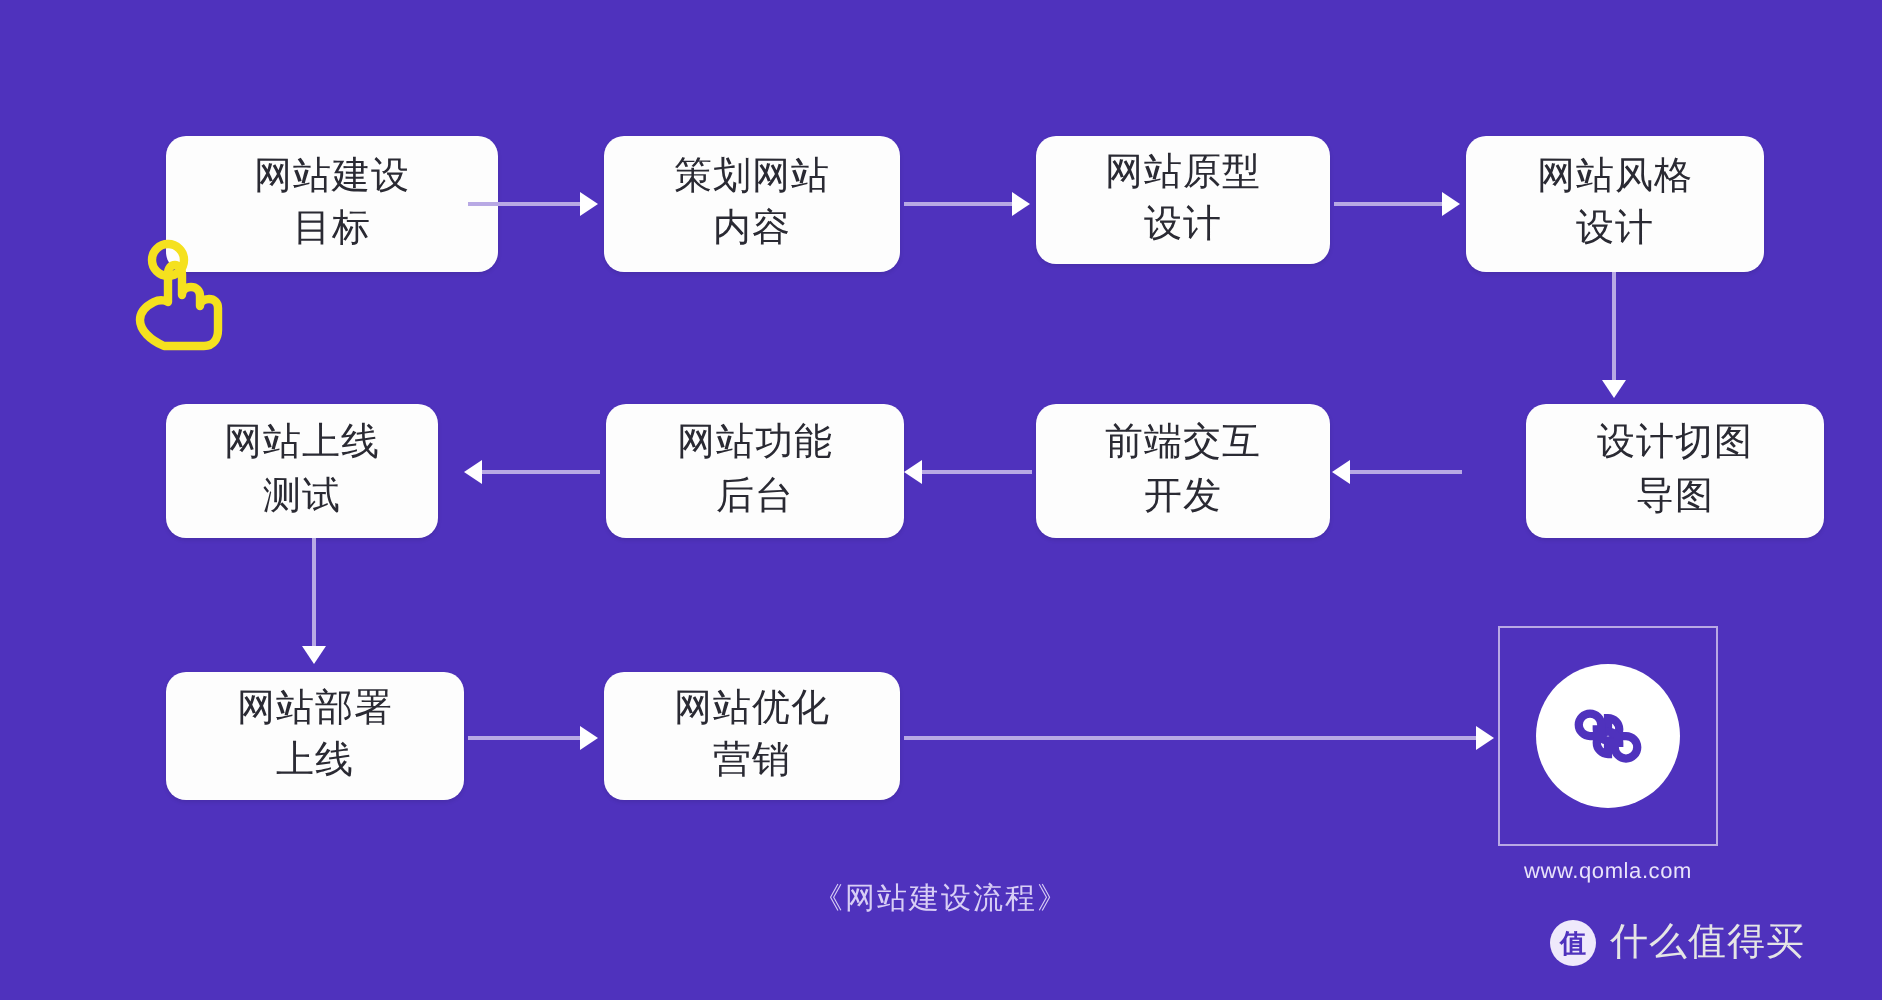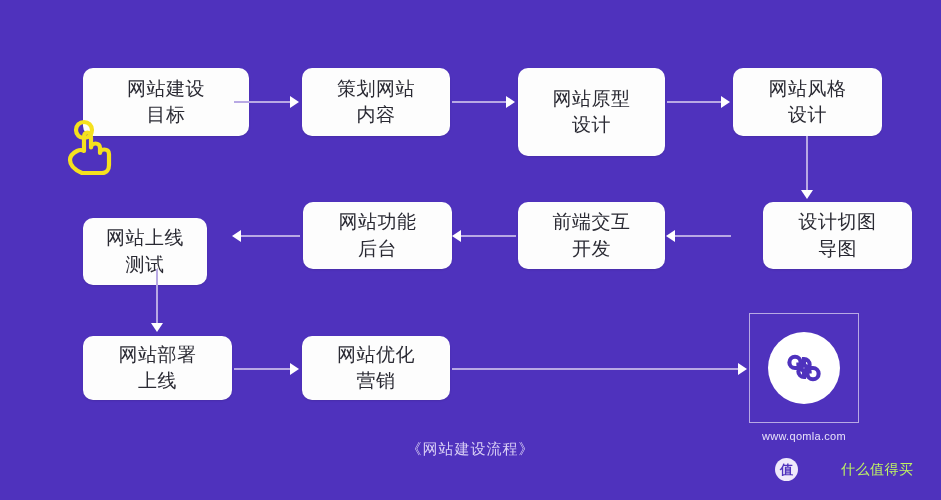--- a/index.html
+++ b/index.html
@@ -67,57 +67,57 @@
   
   .watermark{
     position:absolute;left:775px;top:458px;
     display:flex;align-items:center;gap:7px;
   }
   .wm-badge{
     width:23px;height:23px;border-radius:50%;
     background:#EFE9FB;color:#4F32BD;
     font-size:13px;line-height:23px;text-align:center;font-weight:700;
   }
-  .wm-text{color:#bef264;font-size:14px;letter-spacing:.5px;margin-left:36px;}
+  .wm-text{color:#e5e5e5;font-size:19px;letter-spacing:.5px;}
 </style>
 </head>
 <body>
 
 <div id="stage">
 
   <div class="node" style="left:83px;top:68px;width:166px;height:68px;">
     <span class="txt">网站建设
 目标</span>
   </div>
   <div class="node" style="left:302px;top:68px;width:148px;height:68px;justify-content:center;">
     <span class="txt">策划网站
 内容</span>
   </div>
-  <div class="node" style="left:518px;top:68px;width:147px;height:88px;">
+  <div class="node" style="left:518px;top:68px;width:147px;height:64px;">
     <span class="txt">网站原型
 设计</span>
   </div>
   <div class="node" style="left:733px;top:68px;width:149px;height:68px;">
     <span class="txt">网站风格
 设计</span>
   </div>
 
   <div class="hline" style="left:234px;top:101px;width:60px;"></div>
   <div class="head right" style="left:290px;top:96px;"></div>
 
   <div class="hline" style="left:452px;top:101px;width:58px;"></div>
   <div class="head right" style="left:506px;top:96px;"></div>
 
   <div class="hline" style="left:667px;top:101px;width:58px;"></div>
   <div class="head right" style="left:721px;top:96px;"></div>
 
   <div class="vline" style="left:806px;top:136px;width:1.6px;height:58px;"></div>
   <div class="head down" style="left:801px;top:190px;"></div>
 
-  <div class="node" style="left:83px;top:202px;width:124px;height:67px;margin-top:16px;">
+  <div class="node" style="left:83px;top:202px;width:136px;height:67px;">
     <span class="txt">网站上线
 测试</span>
   </div>
   <div class="node" style="left:303px;top:202px;width:149px;height:67px;">
     <span class="txt">网站功能
 后台</span>
   </div>
   <div class="node" style="left:518px;top:202px;width:147px;height:67px;">
     <span class="txt">前端交互
 开发</span>

